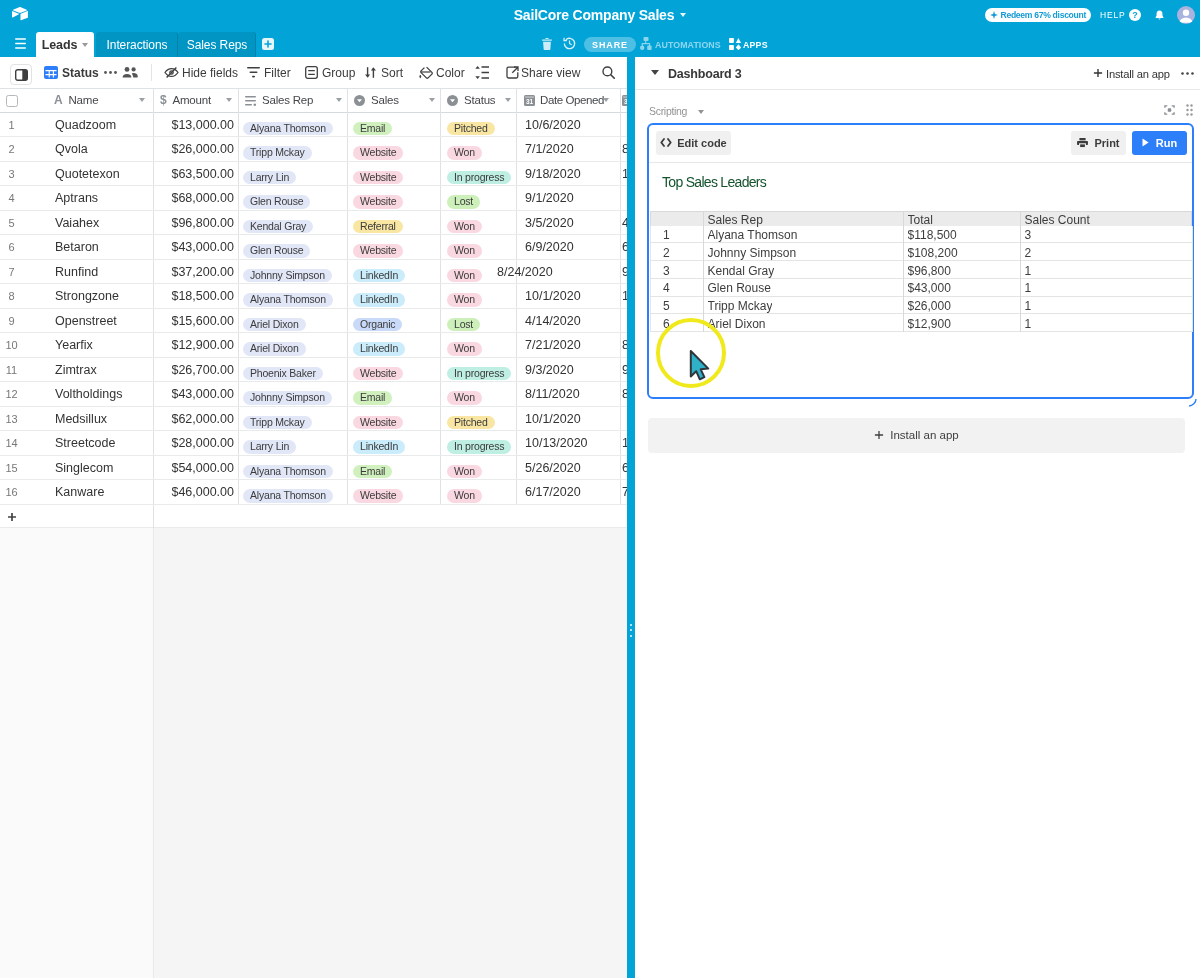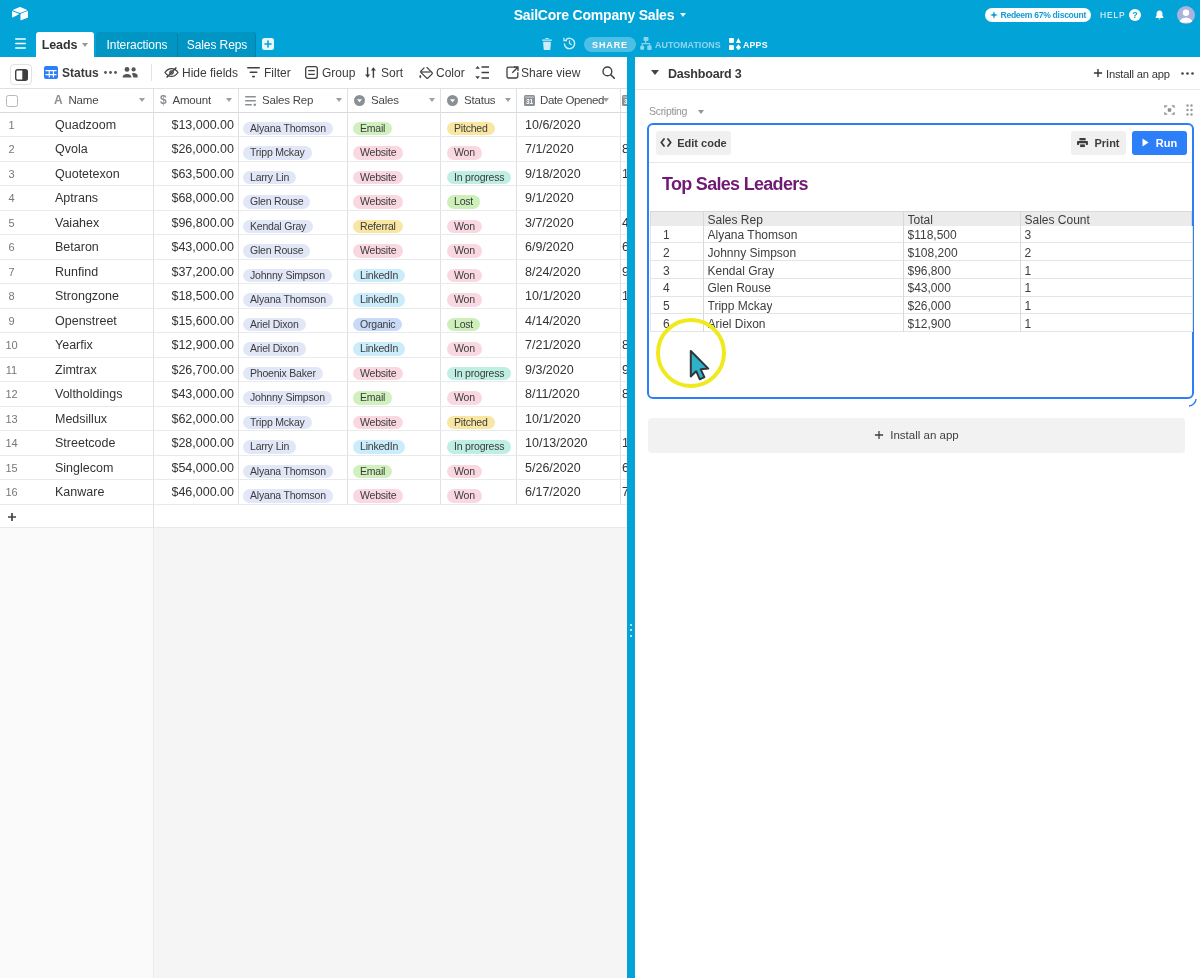--- a/index.html
+++ b/index.html
@@ -284,41 +284,41 @@
 <div class="abs" style="left:447px;top:5px"><span class="chip" style="background:#cdf0ba">Lost</span></div>
 <div class="cell" style="left:525px;top:5px">9/1/2020</div>
 </div>
 <div class="abs" style="left:0;top:153.62px;width:627px;height:24.53px;border-bottom:1px solid #e9eaec">
 <div class="rownum" style="top:6px">5</div>
 <div class="cell" style="left:55px;top:5px">Vaiahex</div>
 <div class="cell" style="left:153px;top:5px;width:81px;text-align:right">$96,800.00</div>
 <div class="abs" style="left:243px;top:5px"><span class="chip" style="background:#e2e7f8">Kendal Gray</span></div>
 <div class="abs" style="left:353px;top:5px"><span class="chip" style="background:#f8e6a2">Referral</span></div>
 <div class="abs" style="left:447px;top:5px"><span class="chip" style="background:#fad8e1">Won</span></div>
-<div class="cell" style="left:525px;top:5px">3/7/2020</div>
+<div class="cell" style="left:525px;top:5px">3/5/2020</div>
 <div class="cell" style="left:622px;top:5px">4</div>
 </div>
 <div class="abs" style="left:0;top:178.15px;width:627px;height:24.53px;border-bottom:1px solid #e9eaec">
 <div class="rownum" style="top:6px">6</div>
 <div class="cell" style="left:55px;top:5px">Betaron</div>
 <div class="cell" style="left:153px;top:5px;width:81px;text-align:right">$43,000.00</div>
 <div class="abs" style="left:243px;top:5px"><span class="chip" style="background:#e2e7f8">Glen Rouse</span></div>
 <div class="abs" style="left:353px;top:5px"><span class="chip" style="background:#fad8e1">Website</span></div>
 <div class="abs" style="left:447px;top:5px"><span class="chip" style="background:#fad8e1">Won</span></div>
 <div class="cell" style="left:525px;top:5px">6/9/2020</div>
 <div class="cell" style="left:622px;top:5px">6</div>
 </div>
 <div class="abs" style="left:0;top:202.68px;width:627px;height:24.53px;border-bottom:1px solid #e9eaec">
 <div class="rownum" style="top:6px">7</div>
 <div class="cell" style="left:55px;top:5px">Runfind</div>
 <div class="cell" style="left:153px;top:5px;width:81px;text-align:right">$37,200.00</div>
 <div class="abs" style="left:243px;top:5px"><span class="chip" style="background:#e2e7f8">Johnny Simpson</span></div>
 <div class="abs" style="left:353px;top:5px"><span class="chip" style="background:#cbecfb">LinkedIn</span></div>
 <div class="abs" style="left:447px;top:5px"><span class="chip" style="background:#fad8e1">Won</span></div>
-<div class="cell" style="left:525px;top:5px">8/24/2020</div>
+<div class="cell" style="left:497px;top:5px">8/24/2020</div>
 <div class="cell" style="left:622px;top:5px">9</div>
 </div>
 <div class="abs" style="left:0;top:227.21px;width:627px;height:24.53px;border-bottom:1px solid #e9eaec">
 <div class="rownum" style="top:6px">8</div>
 <div class="cell" style="left:55px;top:5px">Strongzone</div>
 <div class="cell" style="left:153px;top:5px;width:81px;text-align:right">$18,500.00</div>
 <div class="abs" style="left:243px;top:5px"><span class="chip" style="background:#e2e7f8">Alyana Thomson</span></div>
 <div class="abs" style="left:353px;top:5px"><span class="chip" style="background:#cbecfb">LinkedIn</span></div>
 <div class="abs" style="left:447px;top:5px"><span class="chip" style="background:#fad8e1">Won</span></div>
 <div class="cell" style="left:525px;top:5px">10/1/2020</div>
@@ -463,21 +463,21 @@
 <rect x="2.6" y="0" width="6.8" height="2.6"></rect>
         <rect x="0" y="3.2" width="12" height="4.6" rx="0.8"></rect>
         <rect x="2.8" y="6.4" width="6.4" height="4.2" stroke="#f0f0f0" stroke-width="1.2"></rect>
       </g>
     </svg>Print</div>
 <div class="btn" style="left:1132px;top:130.5px;width:55px;height:24px;background:#2d7ff9;color:#fff;font-size:11px">
 <svg width="7" height="9" viewBox="0 0 7 9" style="margin-right:7px">
       <path d="M0.5 0.6 6.6 4.5 0.5 8.4z" fill="#fff"></path>
     </svg>Run</div>
 <div class="abs" style="left:649px;top:162px;width:543px;height:1px;background:#e8e8e8"></div>
-<div class="abs" style="left:662px;top:174px;font-size:18px;font-weight:700;color:#701a75;letter-spacing:-0.7px">Top Sales Leaders</div>
+<div class="abs" style="left:662px;top:174px;font-size:14px;font-weight:400;color:#14532d;letter-spacing:-0.7px">Top Sales Leaders</div>
 <div class="abs" style="left:650px;top:211px;width:541.5px;height:14.5px;background:#ebebeb;border:1px solid #d9d9d9;border-bottom:none"></div>
 <div class="tcell" style="left:707.5px;top:212.5px">Sales Rep</div>
 <div class="tcell" style="left:907.5px;top:212.5px">Total</div>
 <div class="tcell" style="left:1024.5px;top:212.5px">Sales Count</div>
 <div class="abs" style="left:650px;top:225.5px;width:541.5px;height:17.8px;border-bottom:1px solid #e4e4e4"></div>
 <div class="tcell" style="left:663px;top:228.0px">1</div>
 <div class="tcell" style="left:707.5px;top:228.0px">Alyana Thomson</div>
 <div class="tcell" style="left:907.5px;top:228.0px">$118,500</div>
 <div class="tcell" style="left:1024.5px;top:228.0px">3</div>
 <div class="abs" style="left:650px;top:243.3px;width:541.5px;height:17.8px;border-bottom:1px solid #e4e4e4"></div>

